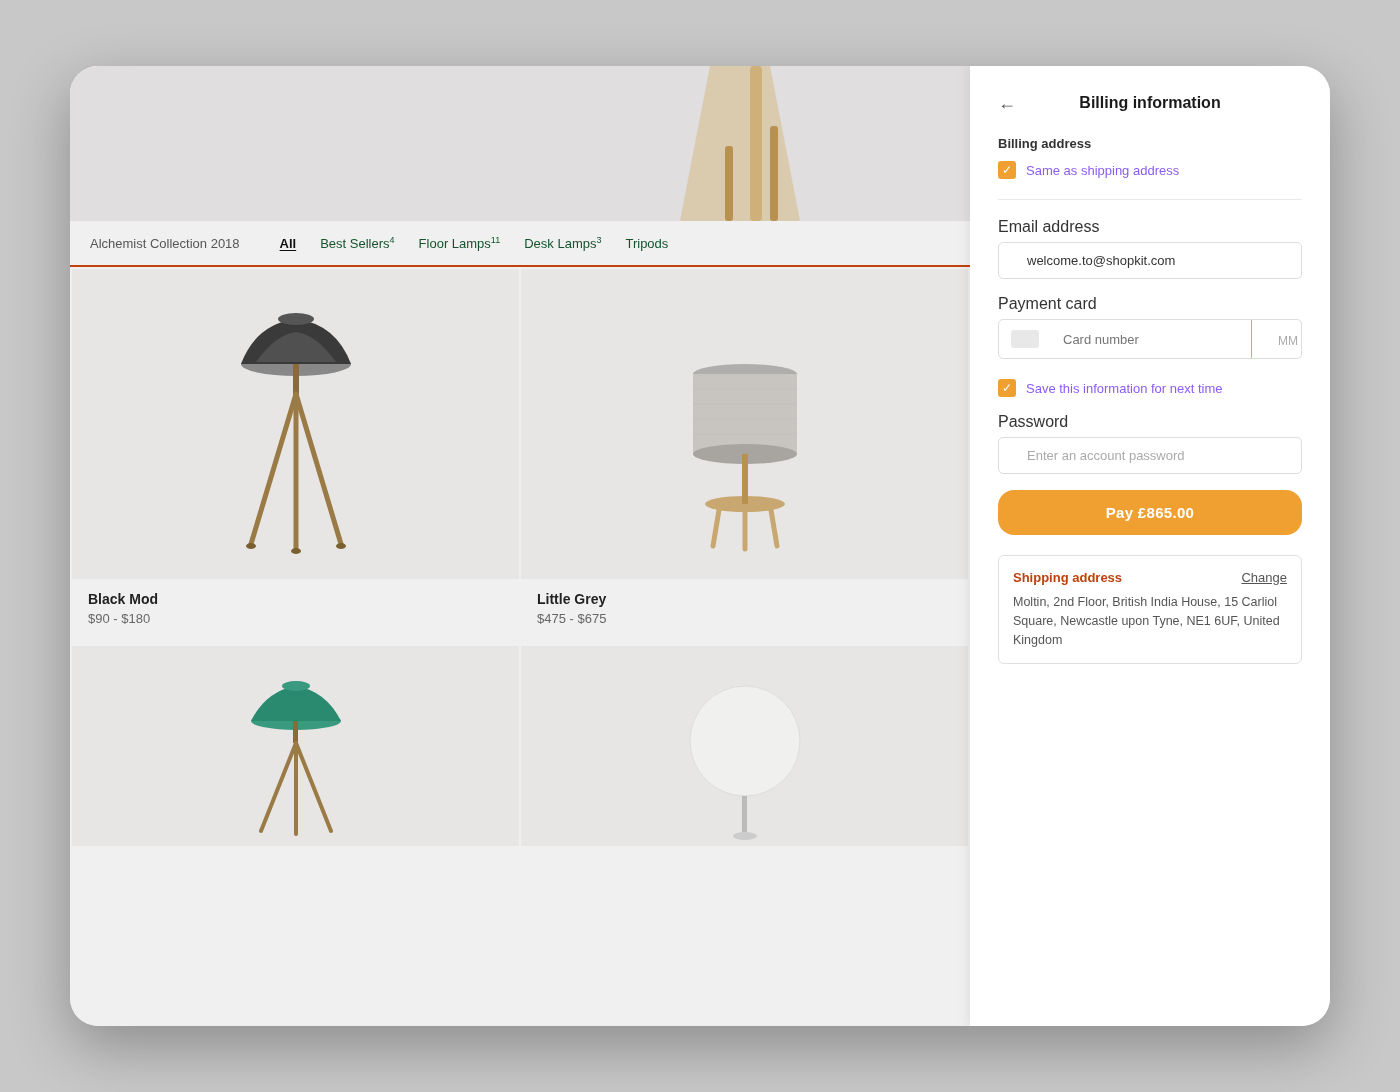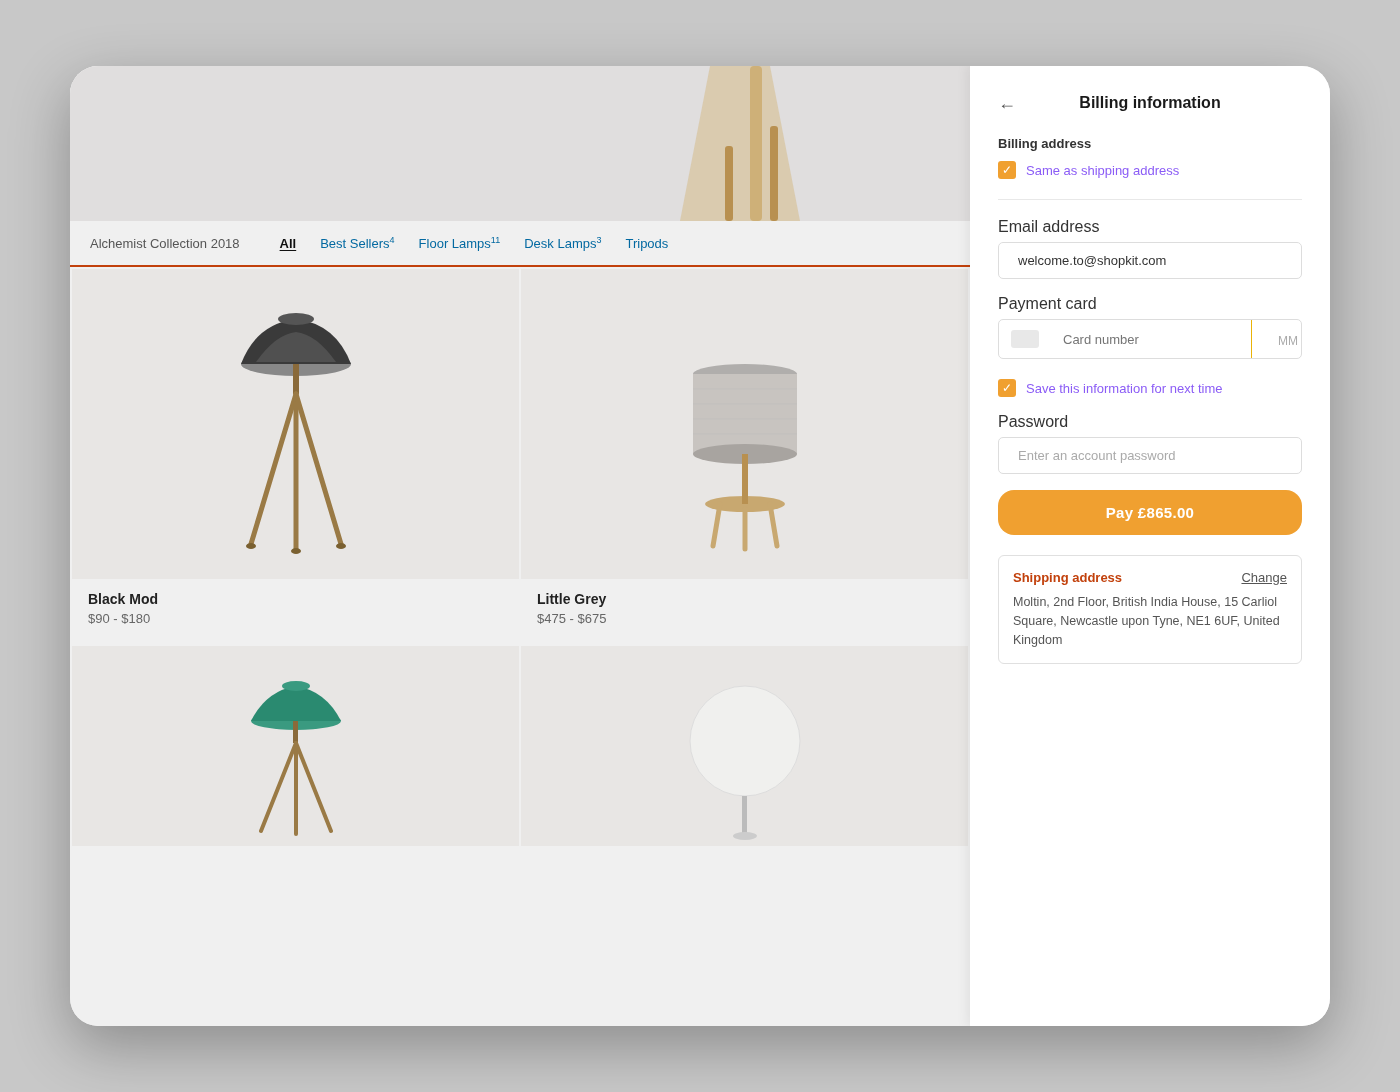--- a/index.html
+++ b/index.html
@@ -51,21 +51,21 @@
       border-bottom: 2px solid #c2410c;
     }
 
     .nav-brand {
       font-size: 13px;
       color: #555;
       margin-right: 16px;
     }
 
     .nav-tab {
-      color: #0369a1;
+      color: #14532d;
       font-size: 13px;
       cursor: pointer;
       position: relative;
     }
 
     .nav-tab.active {
       color: #111;
       font-weight: 700;
       text-decoration: underline;
       text-underline-offset: 2px;
@@ -204,21 +204,21 @@
     .form-label {
       font-size: 16px;
       color: #333;
       margin-bottom: 6px;
       display: block;
       font-weight: 500;
     }
 
     .form-input {
       width: 100%;
-      padding: 10px 19px;
+      padding: 10px 28px;
       border: 1px solid #ddd;
       border-radius: 5px;
       font-size: 13px;
       color: #333;
       background: #fff;
       outline: none;
     }
 
     .form-input::placeholder {
       color: #aaa;

